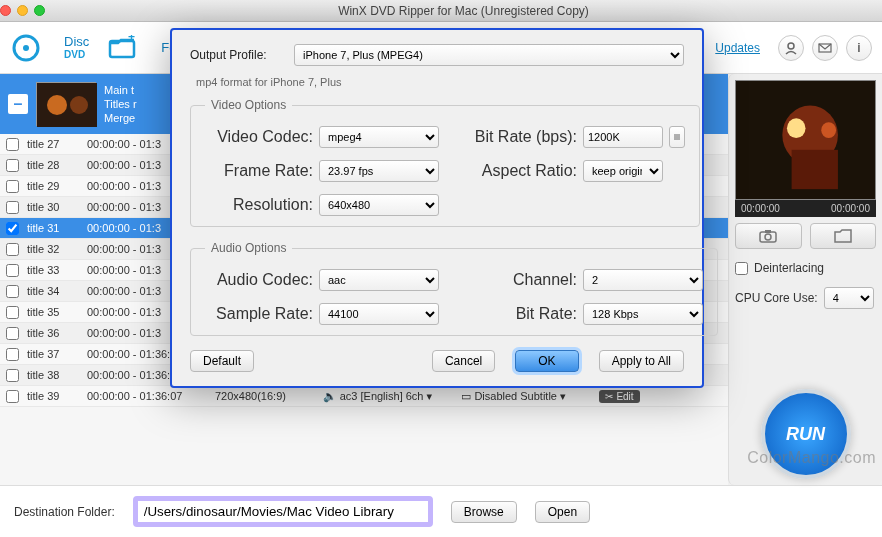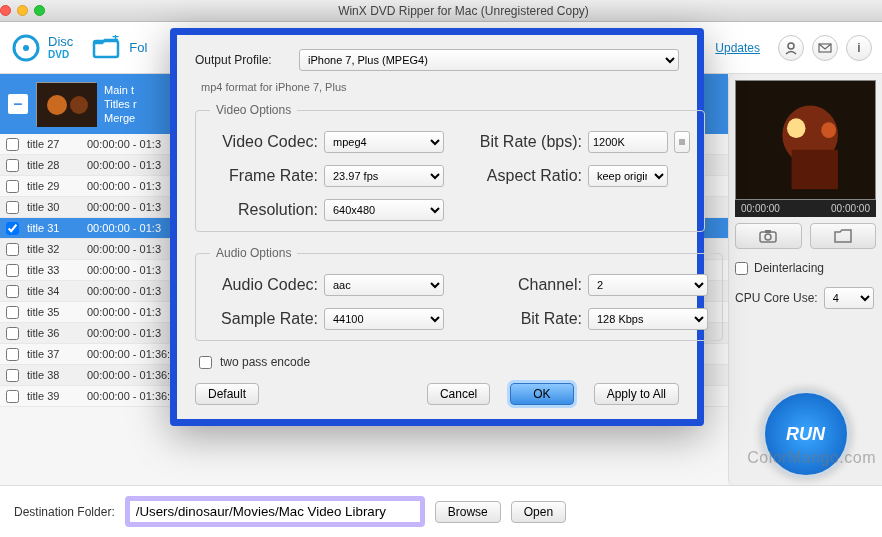--- a/index.html
+++ b/index.html
@@ -9,21 +9,21 @@
 .titlebar { height: 22px; background: linear-gradient(#ededed,#d6d6d6); display: flex; align-items: center; padding: 0 0; border-bottom: 1px solid #bcbcbc; }
 .traffic { display: flex; gap: 6px; }
 .traffic span { width: 11px; height: 11px; border-radius: 50%; display: inline-block; }
 .tl-close{background:#ff5f56;border:1px solid #e0443e;}
 .tl-min{background:#ffbd2e;border:1px solid #dea123;}
 .tl-max{background:#27c93f;border:1px solid #1aab29;}
 .titlebar .title { flex:1; text-align:center; font-size:12px; color:#444; font-weight:500;}
 
 
 .toolbar { height:52px; background:#fff; border-bottom:1px solid #ddd; display:flex; align-items:center; padding:0 10px; gap:18px; }
-.tool-btn { display:flex; align-items:center; gap:6px; color:#0f7fbf; font-size:13px; cursor:pointer;}
+.tool-btn { display:flex; align-items:center; gap:22px; color:#0f7fbf; font-size:13px; cursor:pointer;}
 .tool-btn .ico { width:32px; height:32px; display:flex; align-items:center; justify-content:center;}
 .spacer{flex:1;}
 .link{color:#0f7fbf; font-size:12px; text-decoration:underline; cursor:pointer;}
 .header-icons{display:flex; gap:8px;}
 .hicon{width:26px;height:26px;border:1px solid #c9c9c9;border-radius:50%;display:flex;align-items:center;justify-content:center;background:linear-gradient(#fff,#eee);color:#555;}
 
 
 .main { display:flex; height:calc(100% - 22px - 52px - 52px); }
 .left { width:728px; display:flex; flex-direction:column; background:#f6f6f6; }
 .right { flex:1; background:#efefef; padding:6px; border-left:1px solid #ddd; display:flex; flex-direction:column;border-radius:6px; }
@@ -50,26 +50,26 @@
 .preview{ width:100%; height:120px; background:#111; position:relative; border:1px solid #888;}
 .previewbar{ background:#222; color:#ccc; font-size:10px; padding:3px 6px; display:flex; justify-content:space-between;}
 .pbtns{ display:flex; gap:8px; margin-top:6px;}
 .pbtn{ flex:1; height:26px; background:linear-gradient(#fafafa,#e2e2e2); border:1px solid #c0c0c0; border-radius:4px; display:flex; align-items:center; justify-content:center;}
 .opt-row{display:flex; align-items:center; gap:6px; margin-top:12px; font-size:12px;}
 .opt-row select{flex:0 0 50px;}
 
 .runbtn{ margin-top:auto; align-self:center; width:90px; height:90px; border-radius:50%; background:radial-gradient(#3aa6ff,#0a5bbf); display:flex; align-items:center; justify-content:center; color:#fff; font-weight:bold; font-style:italic; font-size:18px; border:4px solid #cfd8e0; box-shadow:0 0 10px rgba(0,0,0,.2);}
 
 
-.footer{height:52px; background:#fff; border-top:1px solid #ddd; display:flex; align-items:center; padding:0 14px; gap:10px; font-size:12px;}
+.footer{height:52px; background:#fff; border-top:1px solid #ddd; display:flex; align-items:center; padding:0 14px; gap:18px; font-size:12px;}
 .footer input[type=text]{width:300px; padding:3px 6px; border:5px solid #c4b5fd; border-radius:4px; background:#fff;}
 .smbtn{padding:3px 12px; background:linear-gradient(#fdfdfd,#e6e6e6); border:1px solid #b8b8b8; border-radius:4px; font-size:12px;}
 
 
-.modal{ position:absolute; background:#f0f0f0; border:7px solid #1d4ed8; border-radius:4px; box-shadow:0 10px 40px rgba(0,0,0,.35); padding:14px 18px 14px 18px;}
+.modal{ position:absolute; background:#f0f0f0; border:2px solid #1d4ed8; border-radius:4px; box-shadow:0 10px 40px rgba(0,0,0,.35); padding:14px 18px 14px 18px;}
 .modal.sheet{ top:28px; left:170px; width:534px; }
 .mrow{display:flex; align-items:center; margin-bottom:10px; gap:8px;}
 .mlabel{ font-size:12px; color:#222;}
 .mfield{display:flex; align-items:center; gap:6px;}
 .mfield label{width:108px; text-align:right; font-size:16px;}
 .mselect, select.mselect{ width:120px; height:22px; border:1px solid #b8b8b8; border-radius:3px; background:linear-gradient(#fff,#efefef); font-size:11px; padding:0 4px;}
 .msubtle{font-size:11px; color:#666; margin:4px 0 10px 6px;}
 fieldset{ border:1px solid #ccc; border-radius:4px; padding:14px 14px 10px 14px; margin-bottom:14px;}
 legend{ font-size:12px; color:#666; padding:0 6px;}
 .fgrid{display:grid; grid-template-columns:1fr 1fr; row-gap:12px; column-gap:30px;}
@@ -341,24 +341,20 @@
         <label>Sample Rate:</label>
         <select class="mselect"><option>44100</option></select>
       </div>
       <div class="mfield">
         <label>Bit Rate:</label>
         <select class="mselect"><option>128 Kbps</option></select>
       </div>
     </div>
   </fieldset>
 
-  <div class="mrow" style="margin:6px 0 14px 4px">
-    <input type="checkbox" style="">
-    <span>two pass encode</span>
-  </div>
 
   <div class="mbuttons">
     <button class="smbtn left-btn">Default</button>
     <button class="smbtn">Cancel</button>
     <button class="smbtn primary" style="padding:3px 22px">OK</button>
     <button class="smbtn">Apply to All</button>
   </div>
 </div>
 
 </body></html>

